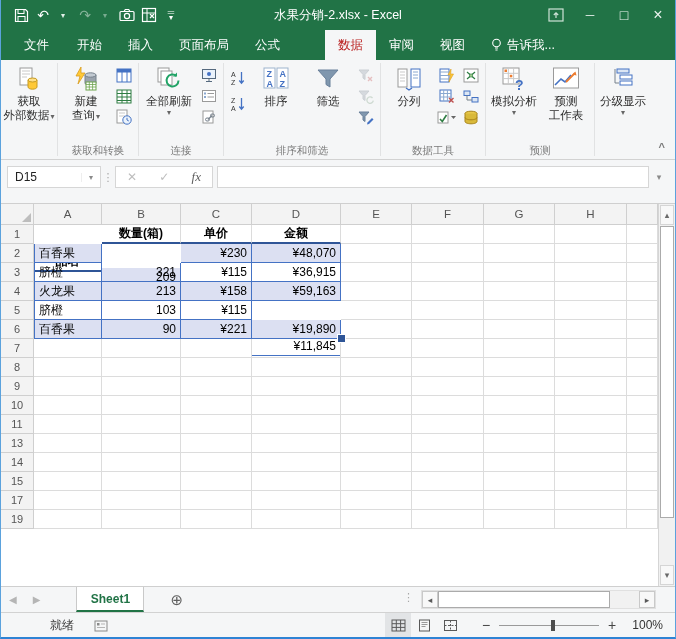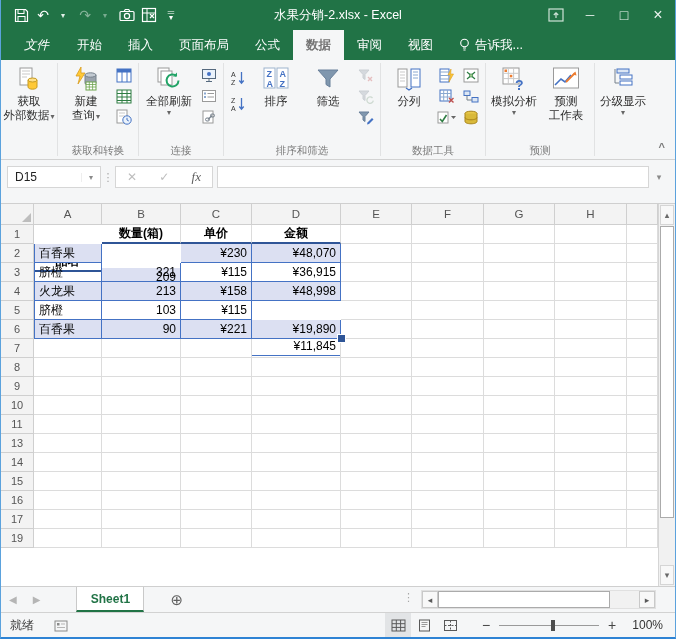--- a/index.html
+++ b/index.html
@@ -13,22 +13,22 @@
   .qbtn{display:flex;align-items:center;justify-content:center;min-width:20px;height:22px;color:#fff;font-size:14px;}
   .qbtn svg{display:block;}
   .qdrop{font-size:8px;margin-left:-2px;color:#e2efe8;}
   .disabled{opacity:.45;}
   .wtitle{position:absolute;left:0;right:0;text-align:center;font-size:12.5px;color:#fff;pointer-events:none;}
   .wctrls{margin-left:auto;display:flex;align-items:center;height:30px;}
   .wbtn{width:34px;height:30px;display:flex;align-items:center;justify-content:center;color:#eaf3ee;font-size:12px;}
   
   .tabbar{height:30px;background:#217346;display:flex;align-items:stretch;color:#fff;font-size:12.5px;}
   .tab{display:flex;align-items:center;padding:0 13px;cursor:default;white-space:nowrap;}
-  .tab.file{margin-left:8px;padding:0 15px;font-style:italic;}
-  .tab.active{background:#f5f6f7;color:#737373;font-weight:bold;}
+  .tab.file{margin-left:8px;padding:0 15px;}
+  .tab.active{background:#f5f6f7;color:#b91c1c;font-weight:normal;margin-left:32px;}
   .tab .bulb{margin-right:5px;display:flex;}
   .rightTabs{margin-left:auto;display:flex;align-items:stretch;}
   .share .person{margin-right:4px;display:flex;}
   
   .ribbon{height:100px;background:#f5f6f7;border-bottom:1px solid #d2d2d2;display:flex;position:relative;box-sizing:border-box;}
   .rgroup{display:flex;flex-direction:column;padding:1px 2px 0;}
   .rsep{width:1px;background:#e1e2e3;margin:3px 0;}
   .rbody{flex:1;display:flex;align-items:flex-start;}
   .rlabel{height:16px;line-height:15px;text-align:center;font-size:10.5px;color:#7a7a7a;white-space:nowrap;}
   .bigbtn{width:52px;display:flex;flex-direction:column;align-items:center;padding-top:3px;font-size:11.5px;color:#2b2b2b;text-align:center;line-height:14px;}
@@ -80,21 +80,21 @@
   .sheettab{margin-left:28px;width:68px;display:flex;align-items:center;justify-content:center;background:#fff;
             border-left:1px solid #c9c9c9;border-right:1px solid #c9c9c9;border-bottom:2px solid #217346;
             color:#217346;font-weight:bold;box-sizing:border-box;}
   .addsheet{margin-left:26px;display:flex;align-items:center;color:#5f5f5f;font-size:15px;}
   .sb-dots{position:absolute;left:402px;top:4px;color:#a8a8a8;font-size:11px;}
   .hscroll{position:absolute;left:420px;top:3px;width:235px;height:19px;display:flex;align-items:center;background:#f1f1f1;border:1px solid #e0e0e0;box-sizing:border-box;}
   .hs-arrow{width:16px;height:17px;background:#f8f8f8;border:1px solid #c9c9c9;display:flex;align-items:center;justify-content:center;color:#5a5a5a;font-size:9px;box-sizing:border-box;}
   .hs-thumb{width:172px;height:17px;background:#fff;border:1px solid #ababab;box-sizing:border-box;}
   .hs-track{flex:1;}
   
-  .statusbar{height:25px;background:#f5f6f7;border-top:1px solid #d2d2d2;display:flex;align-items:center;box-sizing:border-box;font-size:12px;color:#3a3a3a;}
+  .statusbar{height:25px;background:#f5f6f7;border-top:1px solid #d2d2d2;display:flex;align-items:center;box-sizing:border-box;font-size:12px;color:#3a3a3a;padding-left:40px;}
   .ready{margin-left:9px;}
   .macroicon{margin-left:20px;display:flex;}
   .sb-right{margin-left:auto;display:flex;align-items:center;}
   .viewbtn{width:26px;height:24px;display:flex;align-items:center;justify-content:center;}
   .viewbtn.sel{background:#e2e4e6;}
   .zoomctl{display:flex;align-items:center;margin-left:14px;}
   .zminus,.zplus{width:18px;text-align:center;color:#444;font-size:14px;}
   .ztrack{width:100px;height:1px;background:#9a9a9a;position:relative;margin:0 4px;}
   .zthumb{position:absolute;left:52px;top:-5px;width:4px;height:11px;background:#4d4d4d;}
   .zoomlabel{width:42px;text-align:right;margin-right:12px;color:#333;}
@@ -537,21 +537,21 @@
           <div class="cell" style="width: 72px;"></div>
           <div class="cell" style="width: 71px;"></div>
           <div class="cell" style="width: 72px;"></div>
           <div class="cell" style="width: 31px;"></div>
         </div>
         <div class="row">
           <div class="rh">4</div>
           <div class="cell t-c t-first band" style="width: 68px;">火龙果</div>
           <div class="cell t-c num band" style="width: 79px;">213</div>
           <div class="cell t-c num band" style="width: 71px;">¥158</div>
-          <div class="cell t-c num band" style="width: 89px;">¥48,998</div>
+          <div class="cell t-c num band" style="width: 89px;">¥59,163</div>
           <div class="cell" style="width: 71px;"></div>
           <div class="cell" style="width: 72px;"></div>
           <div class="cell" style="width: 71px;"></div>
           <div class="cell" style="width: 72px;"></div>
           <div class="cell" style="width: 31px;"></div>
         </div>
         <div class="row">
           <div class="rh">5</div>
           <div class="cell t-c t-first" style="width: 68px;">脐橙</div>
           <div class="cell t-c num" style="width: 79px;">103</div>
@@ -654,32 +654,20 @@
           <div class="cell" style="width: 71px;"></div>
           <div class="cell" style="width: 89px;"></div>
           <div class="cell" style="width: 71px;"></div>
           <div class="cell" style="width: 72px;"></div>
           <div class="cell" style="width: 71px;"></div>
           <div class="cell" style="width: 72px;"></div>
           <div class="cell" style="width: 31px;"></div>
         </div>
         <div class="row">
           <div class="rh">15</div>
-          <div class="cell" style="width: 68px;"></div>
-          <div class="cell" style="width: 79px;"></div>
-          <div class="cell" style="width: 71px;"></div>
-          <div class="cell" style="width: 89px;"></div>
-          <div class="cell" style="width: 71px;"></div>
-          <div class="cell" style="width: 72px;"></div>
-          <div class="cell" style="width: 71px;"></div>
-          <div class="cell" style="width: 72px;"></div>
-          <div class="cell" style="width: 31px;"></div>
-        </div>
-        <div class="row">
-          <div class="rh">16</div>
           <div class="cell" style="width: 68px;"></div>
           <div class="cell" style="width: 79px;"></div>
           <div class="cell" style="width: 71px;"></div>
           <div class="cell" style="width: 89px;"></div>
           <div class="cell" style="width: 71px;"></div>
           <div class="cell" style="width: 72px;"></div>
           <div class="cell" style="width: 71px;"></div>
           <div class="cell" style="width: 72px;"></div>
           <div class="cell" style="width: 31px;"></div>
         </div>

